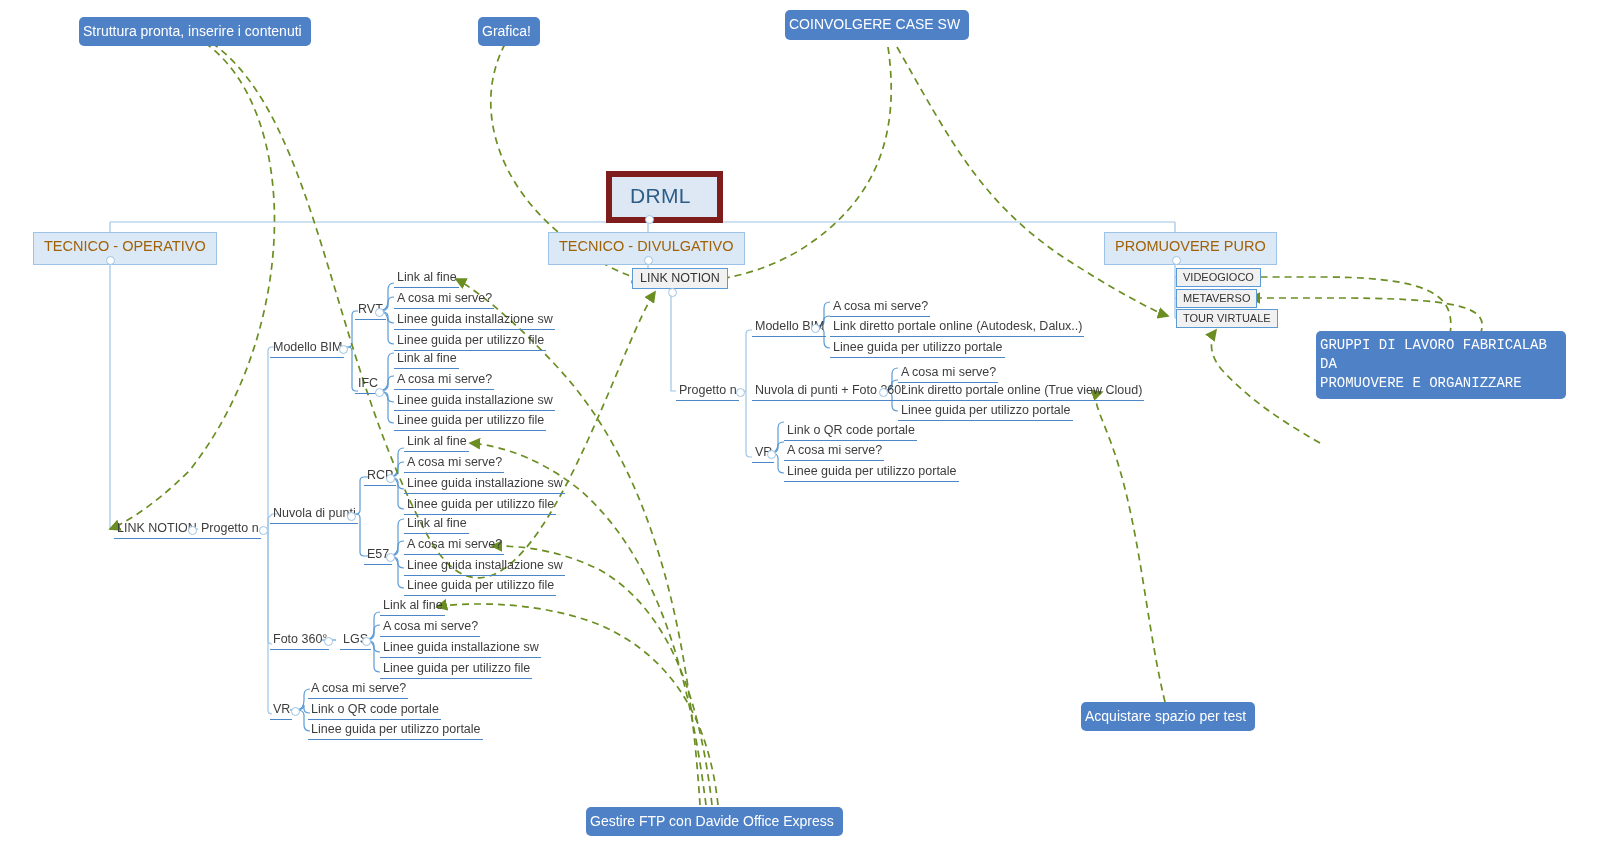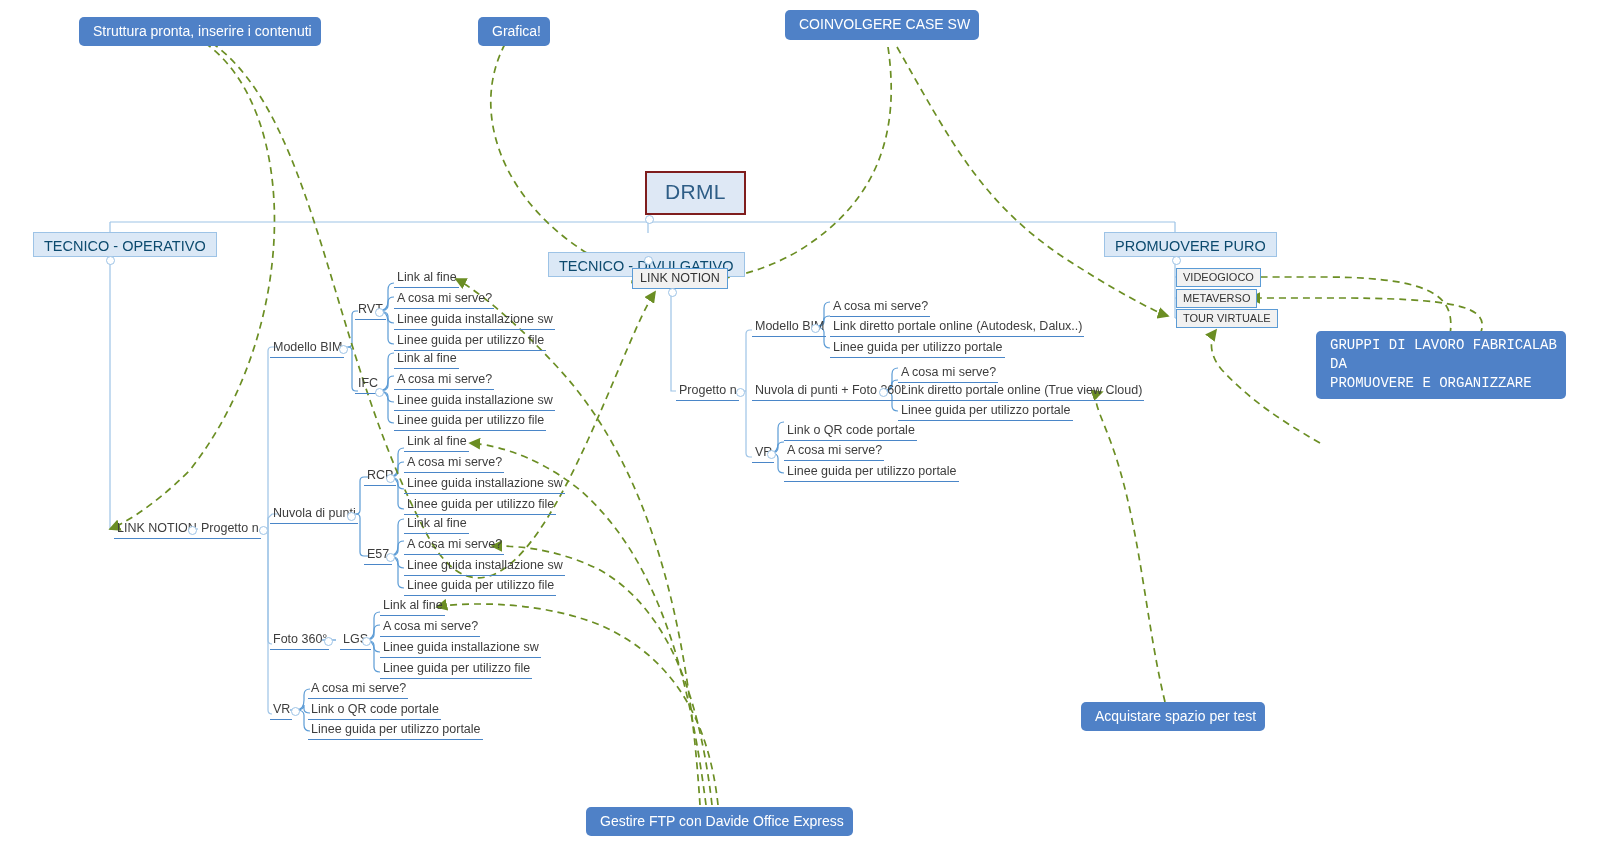--- a/index.html
+++ b/index.html
@@ -20,36 +20,35 @@
     left:0; top:0;
     width:1601px; height:858px;
     pointer-events:none;
   }
 
   
   .node{position:absolute; white-space:nowrap; box-sizing:border-box;}
 
   
   .root{
-    border:2px solid #7f1d1d;
+    border:6px solid #7f1d1d;
     background:#dee8f5;
     color:#2e5d86;
     font-size:21px;
-    padding:7px 18px 9px 18px;
+    padding:7px 26px 9px 18px;
     letter-spacing:.3px;
-    margin-left:39px;
   }
 
   
   .cat{
     border:1px solid #9dc3e6;
     background:#dbe8f6;
-    color:#0c4a6e;
+    color:#a16207;
     font-size:14.5px;
-    padding:5px 10px 2px 10px;
+    padding:5px 10px 10px 10px;
   }
 
   
   .boxnode{
     border:1.5px solid #5b9bd5;
     background:#f1f1f1;
     color:#333333;
     font-size:12.5px;
     padding:2px 7px 3px 7px;
   }
@@ -73,21 +72,21 @@
     line-height:15px;
   }
 
   
   .callout{
     background:#4f81c7;
     color:#ffffff;
     border-radius:5px;
     font-size:14px;
     line-height:18px;
-    padding:5px 9px 6px 14px;
+    padding:5px 9px 6px 4px;
   }
   .callout.two{line-height:19px;}
 
   
   .dot{
     position:absolute;
     width:7px;height:7px;
     border:1px solid #9dc3e6;
     border-radius:50%;
     background:#ffffff;
@@ -233,21 +232,21 @@
   <div class="node root" style="left:606px; top:171px;">
     <span>DRML</span>
   </div>
   <div class="dot" style="left:645px; top:215px;"></div>
 
   <div class="node cat" style="left:33px; top:232px;">
     <span>TECNICO - OPERATIVO</span>
   </div>
   <div class="dot" style="left:106px; top:256px;"></div>
 
-  <div class="node cat" style="left:548px; top:232px;margin-top:20px;">
+  <div class="node cat" style="left:548px; top:232px;">
     <span>TECNICO - DIVULGATIVO</span>
   </div>
   <div class="dot" style="left:644px; top:256px;"></div>
 
   <div class="node cat" style="left:1104px; top:232px;">
     <span>PROMUOVERE PURO</span>
   </div>
   <div class="dot" style="left:1172px; top:256px;"></div>
 
   <div class="node boxnode" style="left:632px; top:268px;">

